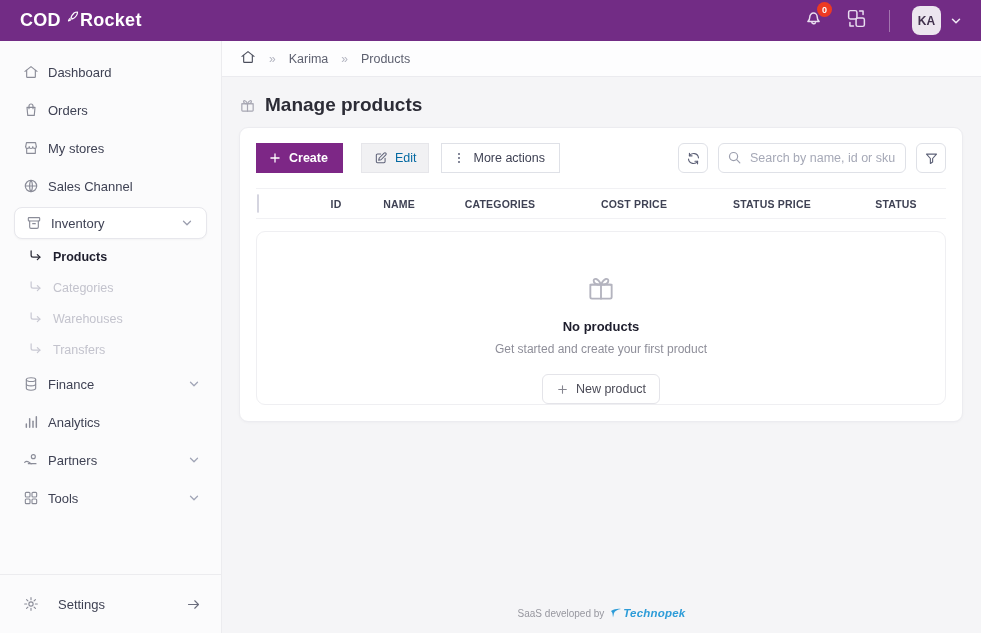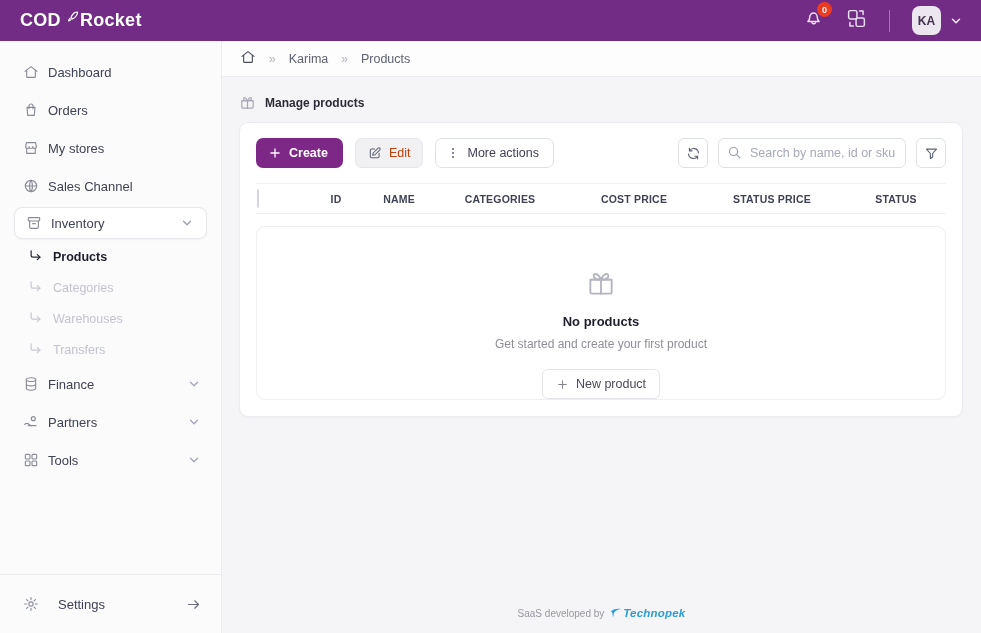--- a/index.html
+++ b/index.html
@@ -46,29 +46,29 @@
   
   .breadcrumb { height:36px; background:#fdfdfe; border-bottom:1px solid #ebebef; display:flex; align-items:center; padding:0 18px; gap:13px; flex-shrink:0; }
   .crumb-home { color:#4b4e5c; display:inline-flex; cursor:pointer; }
   .crumb-sep { color:#b2b4c0; font-size:12px; }
   .crumb { font-size:12.5px; color:#5e6170; cursor:pointer; }
 
   
   .content { flex:1; padding:17px 18px 0 17px; position:relative; }
   .page-title { display:flex; align-items:center; gap:9px; }
   .page-title .ic { color:#a7a7b3; display:inline-flex; }
-  .page-title h1 { font-size:12px; font-weight:bold; color:#2c2c36; }
+  .page-title h1 { font-size:19px; font-weight:bold; color:#2c2c36; }
 
   .card { margin-top:11px; background:#fff; border:1px solid #ececf0; border-radius:9px; padding:15px 16px 16px;
           box-shadow:0 1px 3px rgba(40,40,60,.03); }
 
   .toolbar { display:flex; align-items:center; }
-  .btn { height:30px; border-radius:7px; display:inline-flex; align-items:center; gap:7px; font-size:12.5px; cursor:pointer; border:1px solid transparent; }
+  .btn { height:30px; border-radius:0; display:inline-flex; align-items:center; gap:7px; font-size:12.5px; cursor:pointer; border:1px solid transparent; }
   .btn-create { background:#7d2786; color:#fff; font-weight:bold; padding:0 14px 0 11px; }
-  .btn-edit { background:#f1f1f3; border-color:#e6e6ea; color:#c2410c; padding:0 12px; margin-left:12px; }
+  .btn-edit { background:#f1f1f3; border-color:#e6e6ea; color:#0369a1; padding:0 12px; margin-left:18px; }
   .btn-more { background:#fff; border-color:#dfe1e7; color:#3f4254; padding:0 14px 0 10px; margin-left:12px; }
   .toolbar-right { margin-left:auto; display:flex; align-items:center; gap:10px; }
   .sq-btn { width:30px; height:30px; border:1px solid #dfe1e7; border-radius:6px; background:#fff; display:flex; align-items:center; justify-content:center; color:#5e6278; cursor:pointer; }
   .search-box { position:relative; }
   .search-box .ic { position:absolute; left:9px; top:7px; color:#9c9fae; pointer-events:none; }
   .search-box input { width:188px; height:30px; border:1px solid #dfe1e7; border-radius:6px; padding:0 10px 0 31px; font-size:12.5px;
                       color:#3f4254; outline:none; font-family:"Liberation Sans", sans-serif; }
   .search-box input::placeholder { color:#a6a9b7; }
 
   .thead { margin-top:15px; display:grid; grid-template-columns:48px 64px 62px 140px 128px 148px 1fr; align-items:center;
@@ -246,20 +246,31 @@
             </svg>
         </span>
         <span>Finance</span>
         <span class="chev">
           <svg width="14" height="14" viewBox="0 0 24 24" fill="none" stroke="currentColor" stroke-width="2.2" stroke-linecap="round" stroke-linejoin="round">
               <path d="m6 9 6 6 6-6"></path>
             </svg>
         </span>
       </div>
 
+      <div class="nav-item">
+        <span class="ic">
+          <svg width="16" height="16" viewBox="0 0 24 24" fill="none" stroke="currentColor" stroke-width="2.2" stroke-linecap="round">
+              <path d="M5 20v-5"></path>
+              <path d="M10 20V7"></path>
+              <path d="M15 20v-9"></path>
+              <path d="M20 20V4"></path>
+            </svg>
+        </span>
+        <span>Analytics</span>
+      </div>
 
       <div class="nav-item">
         <span class="ic">
           <svg width="16" height="16" viewBox="0 0 24 24" fill="none" stroke="currentColor" stroke-width="1.7" stroke-linecap="round" stroke-linejoin="round">
               <circle cx="15.5" cy="7" r="3"></circle>
               <path d="M2.5 15.5c2-2 4-2 6-.5l3.5 2.5h7.5"></path>
               <path d="M8 17.5h5"></path>
             </svg>
         </span>
         <span>Partners</span>

